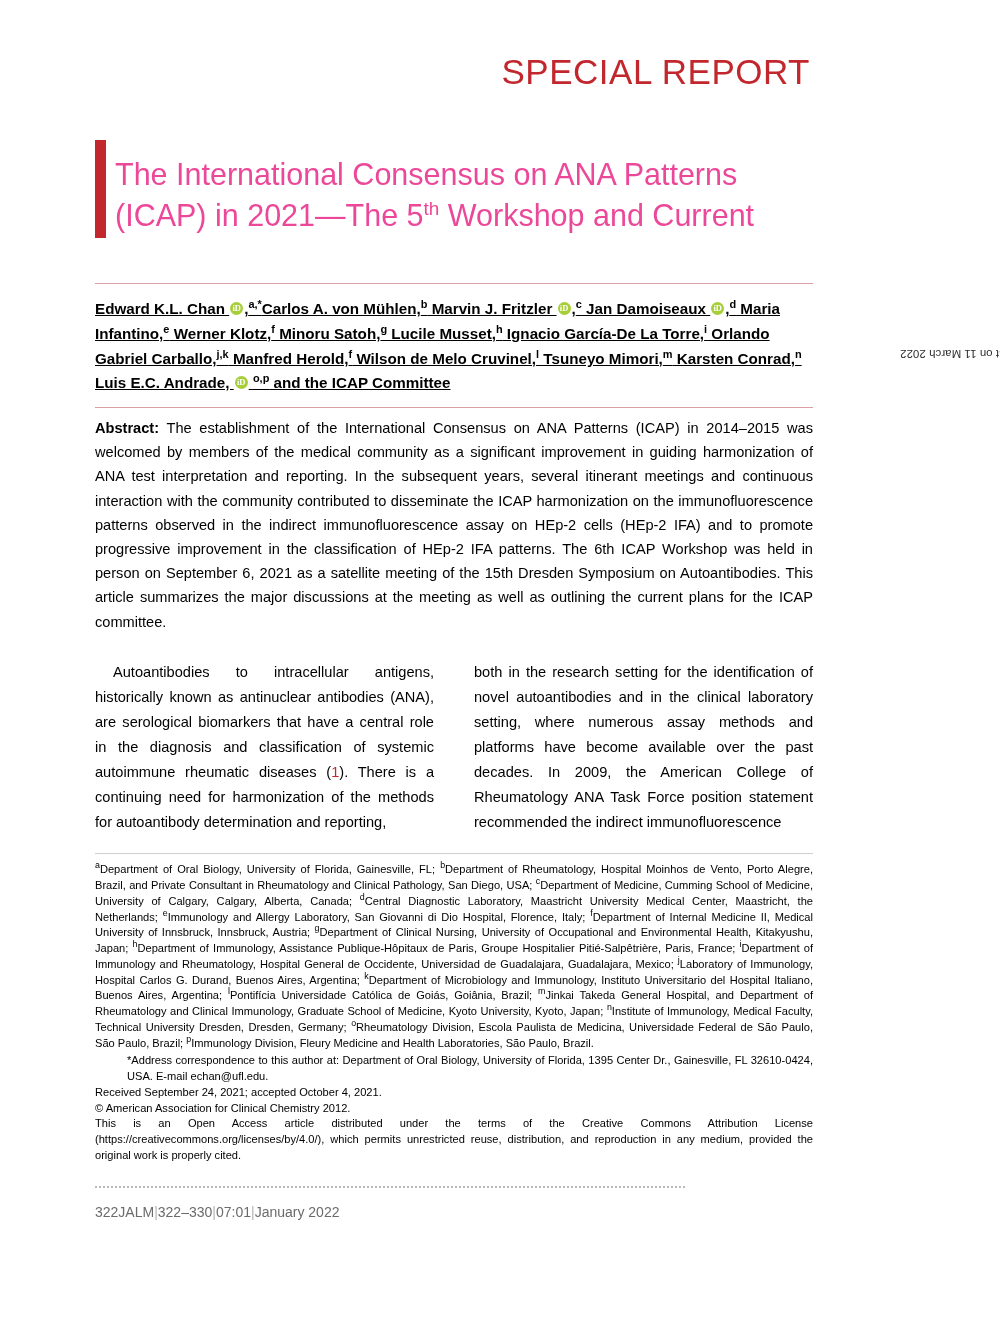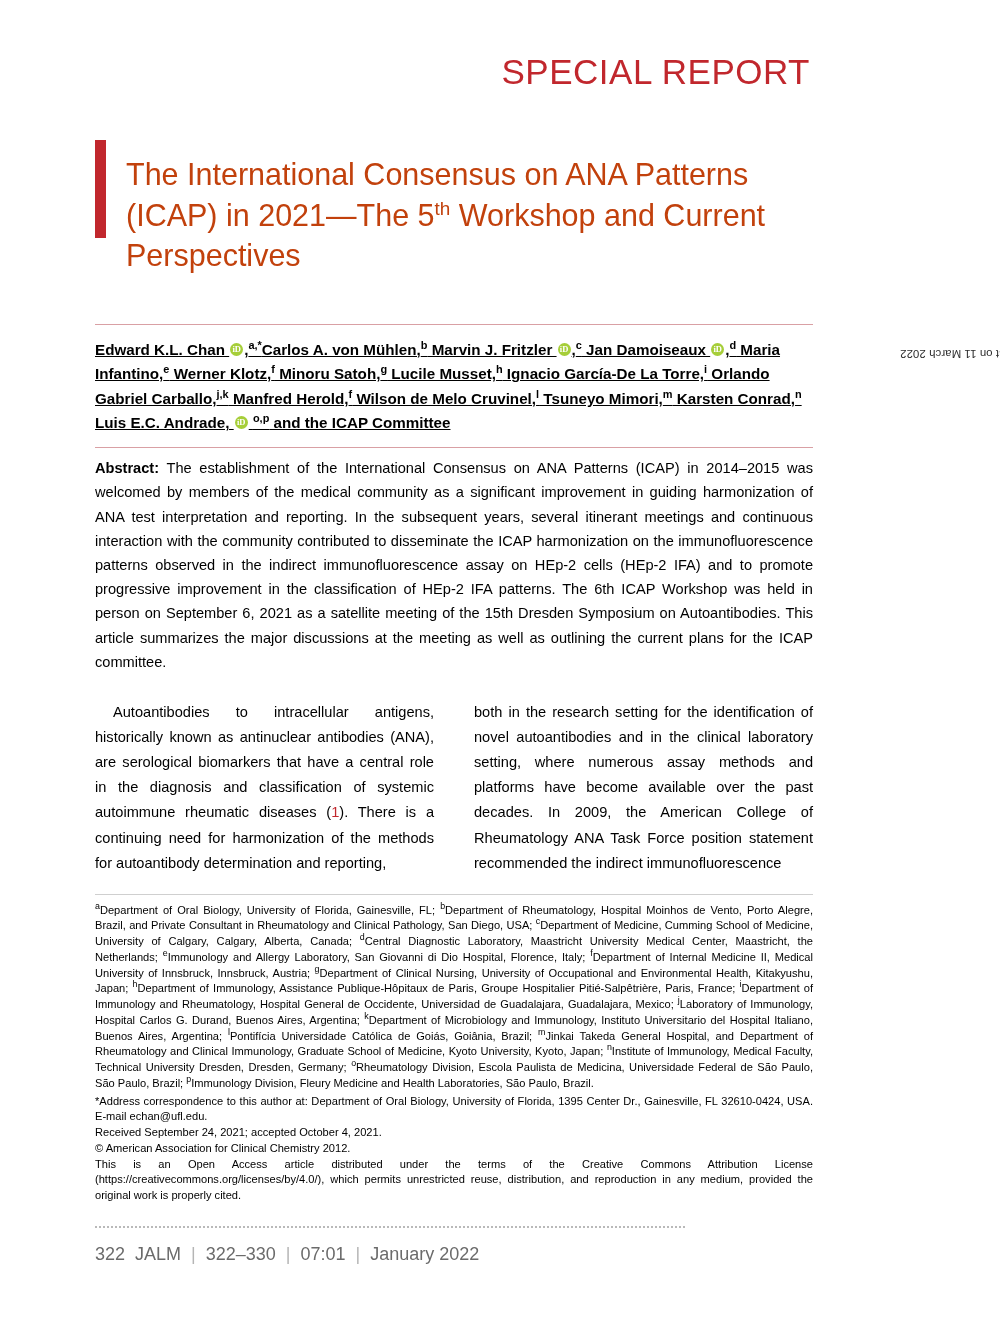--- a/index.html
+++ b/index.html
@@ -42,22 +42,22 @@
     width: 11px;
     background: #c1272d;
     height: 98px;
     flex: 0 0 11px;
     margin-top: 6px;
   }
   .title {
     font-size: 30.5px;
     line-height: 1.32;
     font-weight: 400;
-    color: #c2410c;
-    padding-left: 20px;
+    color: #ec4899;
+    padding-left: 9px;
   }
   .title sup {
     font-size: 0.62em;
     vertical-align: super;
     line-height: 0;
   }
   
   .rule {
     border: none;
     border-top: 1px solid #d9a0a4;
@@ -137,35 +137,35 @@
     line-height: 1.42;
     text-align: justify;
     color: #000;
   }
   .footnotes sup {
     font-size: 0.8em;
     vertical-align: super;
     line-height: 0;
   }
   .footnotes p { margin: 0 0 0 0; }
-  .footnotes p.gap { margin-top: 2px; }
+  .footnotes p.gap { margin-top: 2px; margin-left: 32px; }
   
   .dotted {
     border: none;
     border-top: 2px dotted #b9b9b9;
     margin: 22px 0 0 0;
     width: 590px;
   }
   .footer {
     margin-top: 16px;
-    font-size: 18px;
+    font-size: 14px;
     color: #6b6b6b;
     display: flex;
     align-items: center;
-    gap: 10px;
+    gap: 0;
   }
   .footer .sep { color: #b5b5b5; }
   
   .download-text {
     position: absolute;
     right: 8px;
     top: 360px;
     font-size: 11.4px;
     color: #2b2b2b;
     white-space: nowrap;
@@ -180,21 +180,20 @@
 
 <div class="page">
 
   <div class="special-report">SPECIAL REPORT</div>
 
   <div class="title-wrap">
     <div class="title-bar"></div>
     <h1 class="title">
       <span>The International Consensus on ANA Patterns</span><br>
       <span>(ICAP) in 2021—The 5</span><sup>th</sup><span> Workshop and Current</span><br>
-      <span>Perspectives</span>
     </h1>
   </div>
 
   <div class="authors-block">
     <hr class="rule">
     <div class="authors" id="authors">Edward K.L. Chan <span class="orcid"></span>,<sup>a,*</sup>Carlos A. von Mühlen,<sup>b</sup> Marvin J. Fritzler <span class="orcid"></span>,<sup>c</sup> Jan Damoiseaux <span class="orcid"></span>,<sup>d</sup> Maria Infantino,<sup>e</sup> Werner Klotz,<sup>f</sup> Minoru Satoh,<sup>g</sup> Lucile Musset,<sup>h</sup> Ignacio García-De La Torre,<sup>i</sup> Orlando Gabriel Carballo,<sup>j,k</sup> Manfred Herold,<sup>f</sup> Wilson de Melo Cruvinel,<sup>l</sup> Tsuneyo Mimori,<sup>m</sup> Karsten Conrad,<sup>n</sup> Luis E.C. Andrade, <span class="orcid"></span> <sup>o,p</sup> and the ICAP Committee</div>
     <hr class="rule">
   </div>
 
   <div class="abstract">

